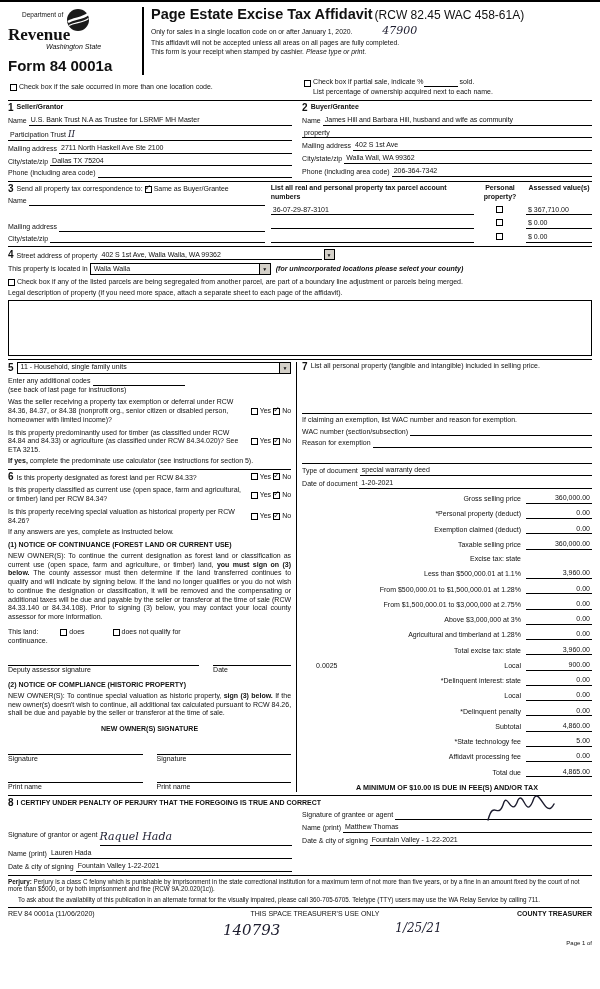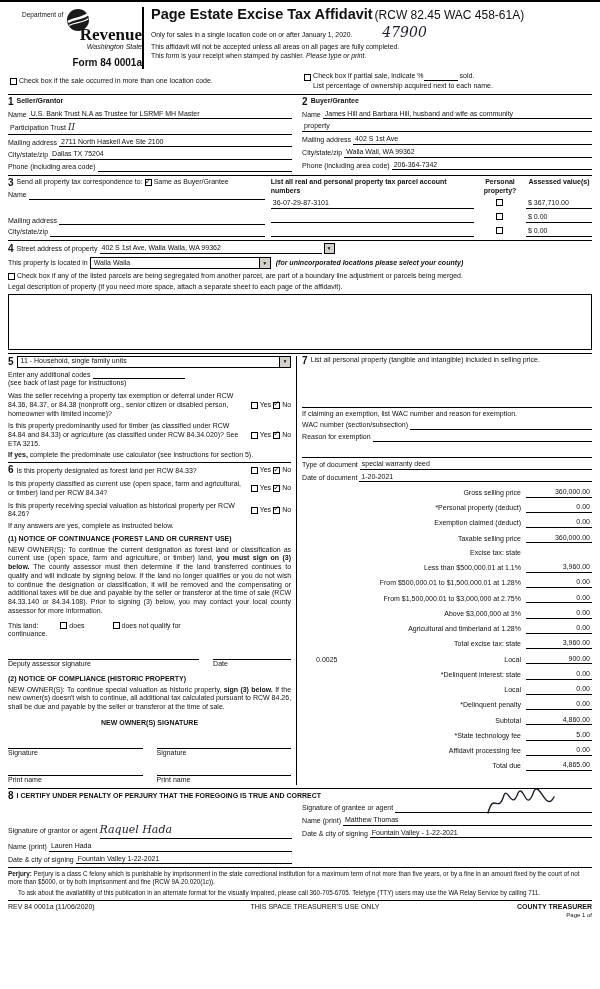--- a/index.html
+++ b/index.html
@@ -26,31 +26,31 @@
   .secnum{font-weight:bold;font-size:10px;margin-right:3px;line-height:1;}
   .hand{font-family:"DejaVu Serif",serif;font-style:italic;color:#1c1c2e;}
   .cb{display:inline-flex;width:7px;height:7px;border:1px solid #000;align-items:center;justify-content:center;flex:none;margin:0 2px;background:#fff;}
   .ck{font-size:8px;line-height:1;transform:translateY(-1px);}
   .sel{display:inline-flex;border:1px solid #000;height:12px;align-items:stretch;background:#fff;}
   .seltxt{padding:0 3px;display:flex;align-items:center;}
   .selarr{width:11px;background:#d4d0c8;border-left:1px solid #000;display:inline-flex;align-items:center;justify-content:center;font-size:5px;flex:none;}
   .selarr-solo{display:inline-flex;width:11px;height:11px;border:1px solid #000;background:#d4d0c8;align-items:center;justify-content:center;font-size:5px;margin-left:2px;}
   
   .header{display:flex;margin-bottom:3px;}
-  .brand{width:134px;flex:none;padding-top:1px;text-align:right;}
+  .brand{width:134px;flex:none;padding-top:1px;}
   .brand-top{display:flex;align-items:flex-start;gap:3px;padding-left:14px;}
   .dept{font-size:6.5px;padding-top:3px;}
   .revenue{font-family:"Liberation Serif",serif;font-weight:bold;font-size:17px;line-height:1;margin-top:-9px;}
   .state{font-style:italic;font-size:7px;margin-left:38px;}
-  .formnum{font-weight:bold;font-size:10px;margin-top:5px;}
+  .formnum{font-weight:bold;font-size:15px;margin-top:5px;}
   .titleblock{border-left:2px solid #000;padding-left:7px;flex:1;}
   .title{font-weight:bold;font-size:14.5px;line-height:1.1;}
   .rcw{font-size:12px;}
   .instr{font-size:6.8px;margin-top:1px;}
-  .codehand{font-size:14px;margin-left:28px;}
+  .codehand{font-size:11px;margin-left:28px;}
   
   .cols{display:flex;}
   .colL{width:49.5%;padding-right:5px;}
   .colR{width:50.5%;padding-left:5px;}
   .main2 > .colL{border-right:1px solid #000;}
   
   .s3hdr{display:flex;font-weight:bold;}
   .s3c1{flex:1;padding-right:4px;}
   .s3c2{width:52px;text-align:center;}
   .s3c3{width:66px;text-align:center;}
@@ -511,34 +511,35 @@
         </div>
         <div class="taxrow">
           <span class="taxlabel">Affidavit processing fee</span>
           <span class="taxval">0.00</span>
         </div>
         <div class="taxrow">
           <span class="taxlabel">Total due</span>
           <span class="taxval">4,865.00</span>
         </div>
 
+        <div class="min bold">A MINIMUM OF $10.00 IS DUE IN FEE(S) AND/OR TAX</div>
       </div>
     </div>
   </div>
 
   <div class="hr"></div>
 
   <div class="sec8">
     <div class="certline">
       <span class="secnum">8</span>
       <span class="bold">I CERTIFY UNDER PENALTY OF PERJURY THAT THE FOREGOING IS TRUE AND CORRECT</span>
     </div>
     <div class="cols">
       <div class="colL">
-        <div class="fld" style="align-items:center;margin-top:23px;">
+        <div class="fld" style="align-items:flex-start;margin-top:23px;">
           <span class="lbl">Signature of grantor or agent</span>
           <span class="grow ul"><span class="hand">Raquel Hada</span></span>
         </div>
         <div class="fld">
           <span class="lbl">Name (print)</span>
           <span class="grow ul fv">Lauren Hada</span>
         </div>
         <div class="fld">
           <span class="lbl">Date &amp; city of signing</span>
           <span class="grow ul fv">Fountain Valley 1-22-2021</span>
@@ -576,16 +577,20 @@
   </div>
 
   <div class="hr"></div>
 
   <div>
     <div class="frow">
       <span style="width:160px;">REV 84 0001a (11/06/2020)</span>
       <span class="grow center">THIS SPACE TREASURER'S USE ONLY</span>
       <span class="bold" style="width:130px;text-align:right;">COUNTY TREASURER</span>
     </div>
+    <div class="stamps">
+      <span class="hand stampno">140793</span>
+      <span class="hand stampdate">1/25/21</span>
+    </div>
     <div class="pageno right">Page 1 of</div>
   </div>
 
 </div>
 
 </body></html>

